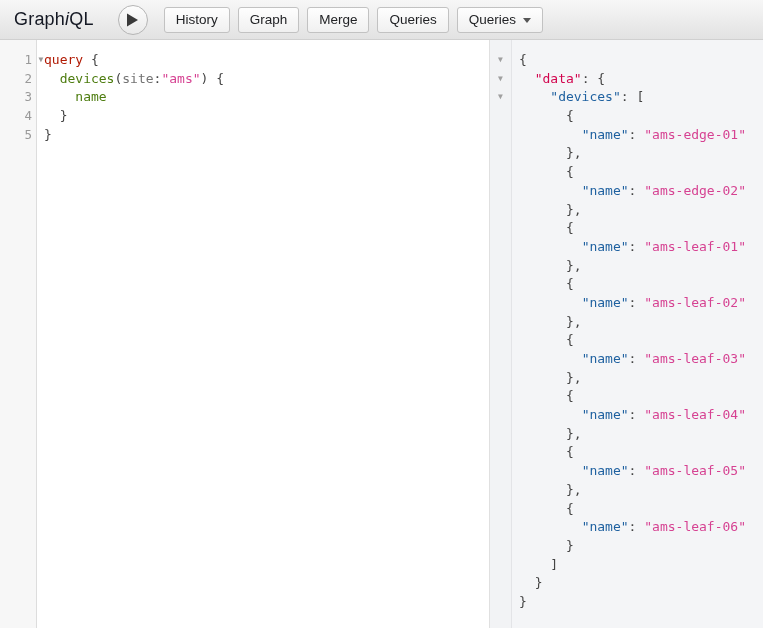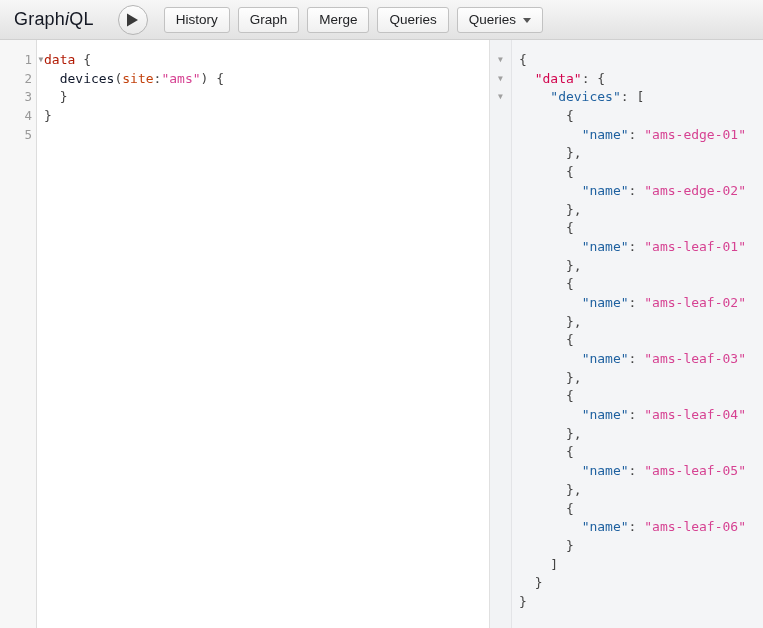--- a/index.html
+++ b/index.html
@@ -180,22 +180,22 @@
   }
   .cline {
     height: 18.7px;
     line-height: 18.7px;
     white-space: pre;
     color: #222222;
   }
 
   
   .t-kw     { color: #b11a04; }
-  .t-field  { color: #0f172a; }
-  .t-arg    { color: #c2410c; }
+  .t-field  { color: #4d7c0f; }
+  .t-arg    { color: #737373; }
   .t-str    { color: #d64292; }
   .t-punc   { color: #555555; }
   .t-def    { color: #d2054e; }
   .t-key    { color: #1f61a0; }
   .t-brace  { color: #444444; }
 </style>
 </head>
 <body>
 
 <div id="app">
@@ -227,22 +227,23 @@
 
     <div class="pane pane-query">
       <div class="gutter gutter-query" id="query-gutter">
           <div class="gline">1<span class="fold">▼</span></div>
           <div class="gline">2</div>
           <div class="gline">3</div>
           <div class="gline">4</div>
           <div class="gline">5</div>
         </div>
       <div class="code" id="query-code">
-          <div class="cline"><span class="t-kw">data</span><span class="t-punc"> </span><span class="t-brace">{</span></div>
+          <div class="cline"><span class="t-kw">query</span><span class="t-punc"> </span><span class="t-brace">{</span></div>
           <div class="cline"><span class="t-punc">  </span><span class="t-field">devices</span><span class="t-brace">(</span><span class="t-arg">site</span><span class="t-brace">:</span><span class="t-str">"ams"</span><span class="t-brace">)</span><span class="t-punc"> </span><span class="t-brace">{</span></div>
+          <div class="cline"><span class="t-punc">    </span><span class="t-field">name</span></div>
           <div class="cline"><span class="t-punc">  </span><span class="t-brace">}</span></div>
           <div class="cline"><span class="t-brace">}</span></div>
         </div>
     </div>
 
     <div class="pane pane-result">
       <div class="gutter gutter-result" id="result-gutter">
           <div class="gline"><span>▼</span></div>
           <div class="gline"><span>▼</span></div>
           <div class="gline"><span>▼</span></div>

